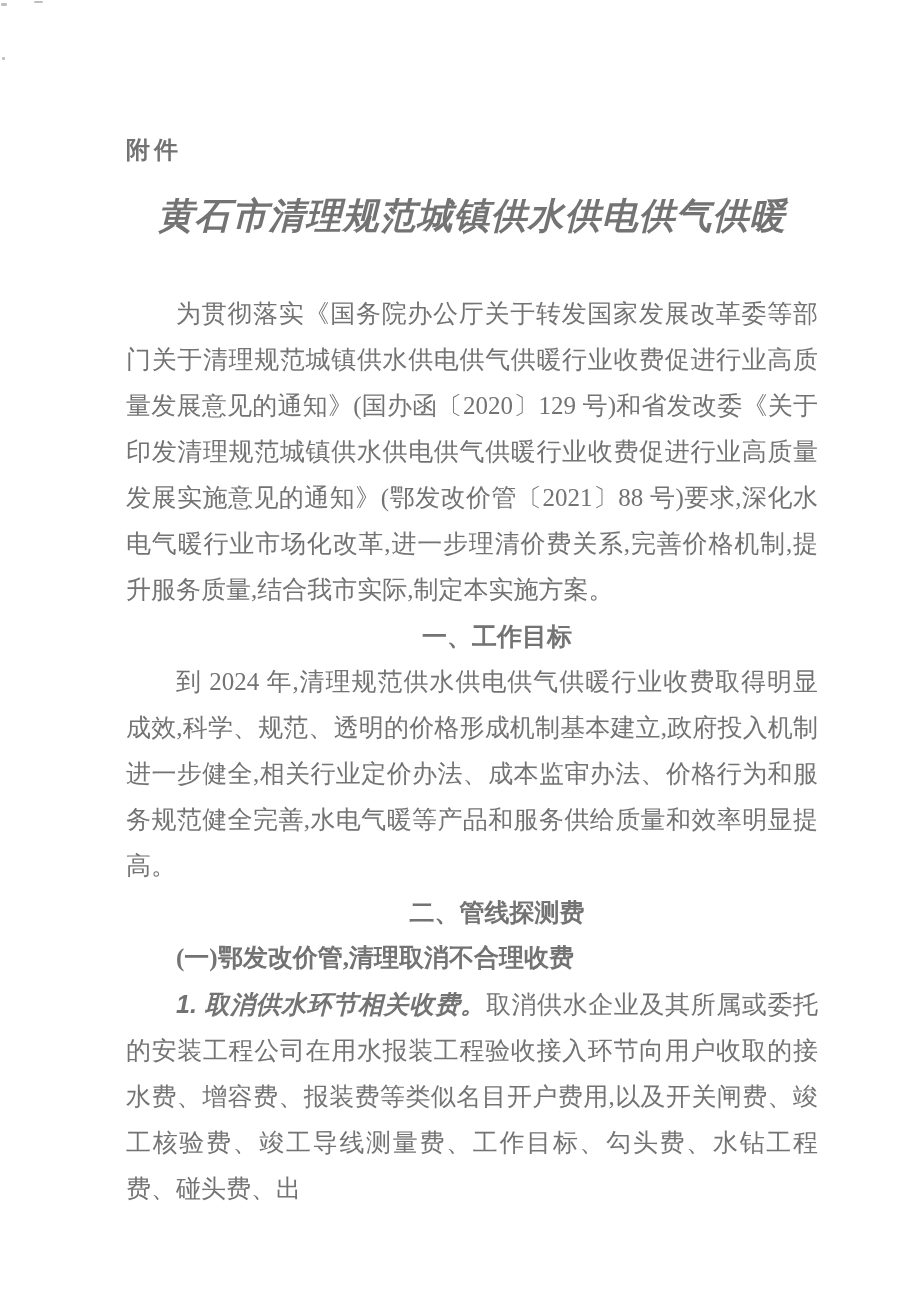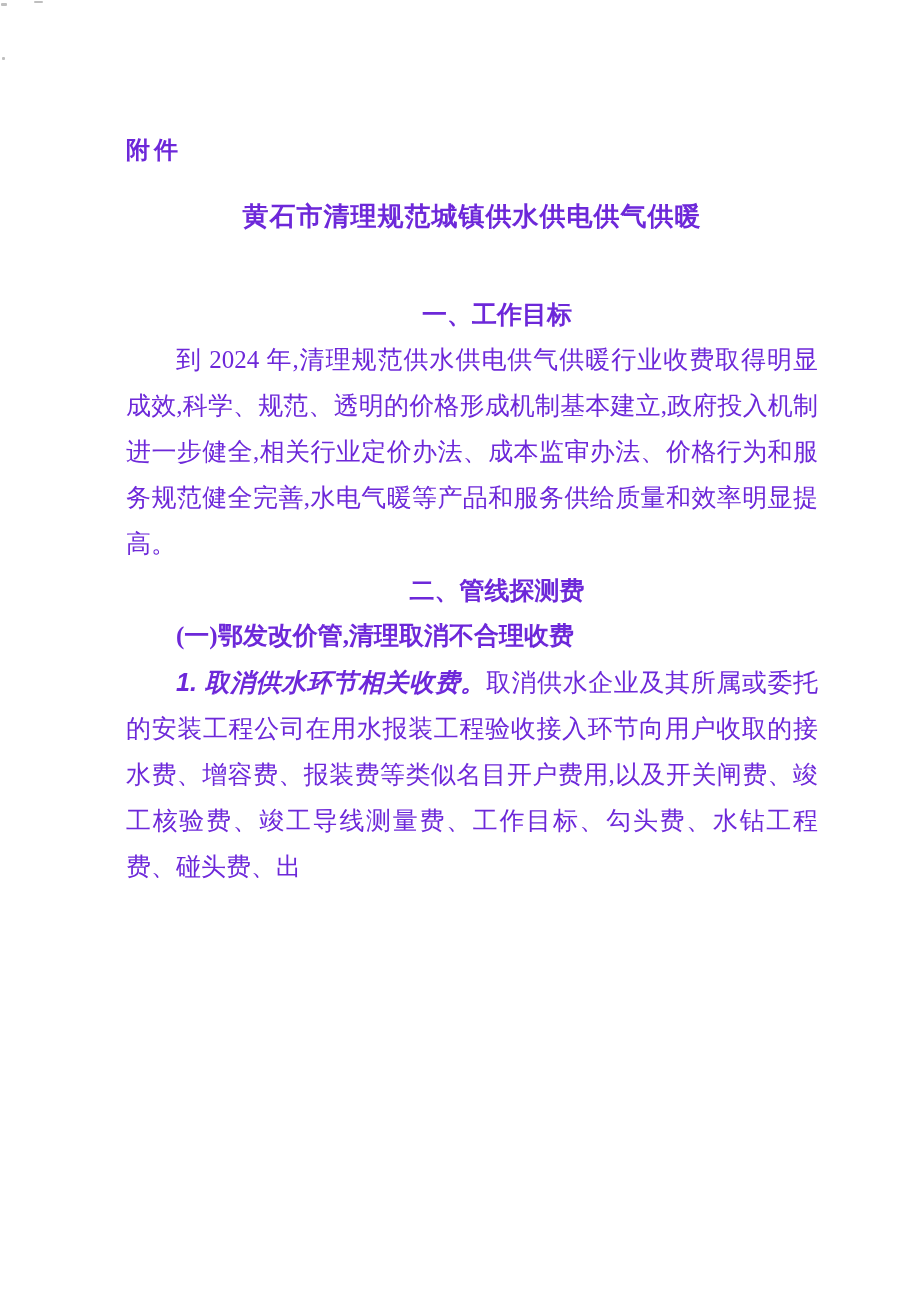--- a/index.html
+++ b/index.html
@@ -5,46 +5,47 @@
   html, body { margin: 0; padding: 0; }
   body {
     width: 920px; height: 1308px;
     background: #e8e8e8;
     font-family: "Liberation Serif", "DejaVu Serif", serif;
   }
   .page {
     position: relative;
     width: 920px; height: 1308px;
     background: #ffffff;
-    color: #6d28d9;
+    color: #737373;
     overflow: hidden;
   }
   .speck { position: absolute; background: #8a8a8a; opacity: 0.55; border-radius: 1px; }
   .speck.s1 { left: 1px;  top: 3px;  width: 6px; height: 3px; }
   .speck.s2 { left: 34px; top: 1px;  width: 9px; height: 2px; }
   .speck.s3 { left: 2px;  top: 57px; width: 3px; height: 3px; }
 
   .content {
     position: absolute;
     left: 126px; top: 134px;
     width: 692px;
   }
   .attachment {
     font-size: 24px;
     line-height: 32px;
     font-weight: bold;
     letter-spacing: 4px;
   }
   .title {
     margin: 26px 0 0 0;
-    font-size: 26px;
+    font-size: 36px;
     line-height: 49px;
     font-weight: bold;
     text-align: center;
     letter-spacing: 1px;
+    font-style: italic;
   }
   .title .title-line { display: block; }
   .doc-body {
     margin-top: 50px;
     font-size: 25px;
     line-height: 46px;
     text-align: justify;
   }
   .doc-body p, .doc-body h2, .doc-body h3 {
     margin: 0;
@@ -77,20 +78,21 @@
   <div class="speck s3"></div>
 
   <div class="content">
     <div class="attachment">附件</div>
 
     <h1 class="title">
       <span class="title-line">黄石市清理规范城镇供水供电供气供暖</span>
     </h1>
 
     <div class="doc-body">
+      <p>为贯彻落实《国务院办公厅关于转发国家发展改革委等部门关于清理规范城镇供水供电供气供暖行业收费促进行业高质量发展意见的通知》(国办函〔2020〕129 号)和省发改委《关于印发清理规范城镇供水供电供气供暖行业收费促进行业高质量发展实施意见的通知》(鄂发改价管〔2021〕88 号)要求,深化水电气暖行业市场化改革,进一步理清价费关系,完善价格机制,提升服务质量,结合我市实际,制定本实施方案。</p>
 
       <h2 class="h-sans">一、工作目标</h2>
 
       <p>到 2024 年,清理规范供水供电供气供暖行业收费取得明显成效,科学、规范、透明的价格形成机制基本建立,政府投入机制进一步健全,相关行业定价办法、成本监审办法、价格行为和服务规范健全完善,水电气暖等产品和服务供给质量和效率明显提高。</p>
 
       <h2 class="h-sans">二、管线探测费</h2>
 
       <h3 class="h-serif">(一)鄂发改价管,清理取消不合理收费</h3>
 
       <p><span class="lead">1. 取消供水环节相关收费。</span><span>取消供水企业及其所属或委托的安装工程公司在用水报装工程验收接入环节向用户收取的接水费、增容费、报装费等类似名目开户费用,以及开关闸费、竣工核验费、竣工导线测量费、工作目标、勾头费、水钻工程费、碰头费、出</span></p>

